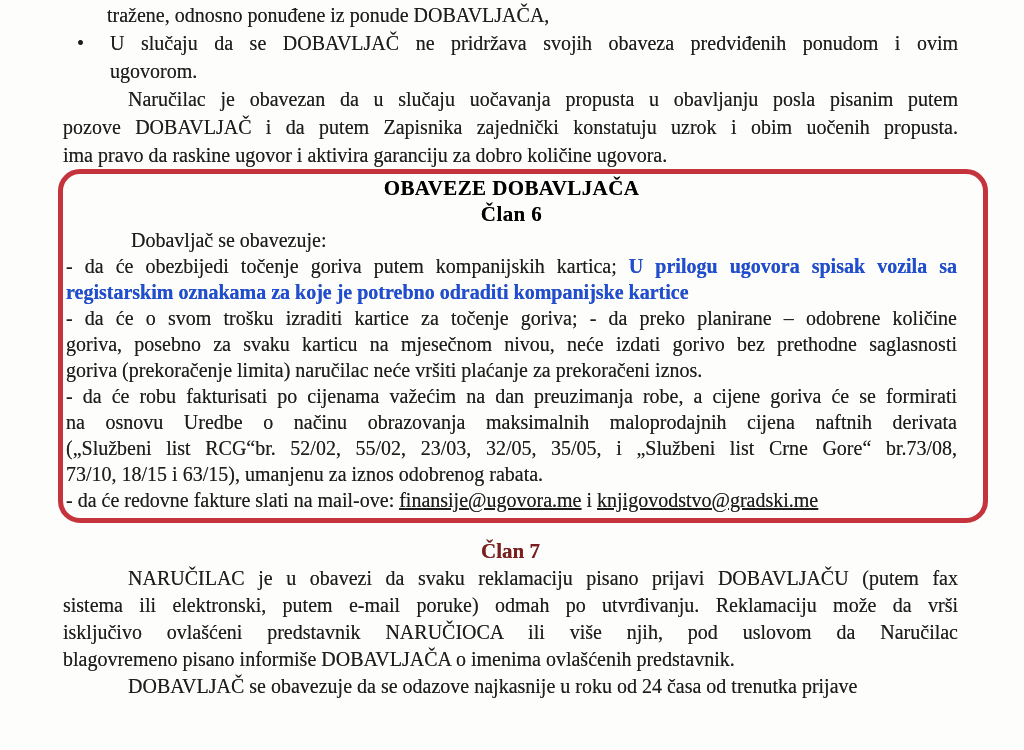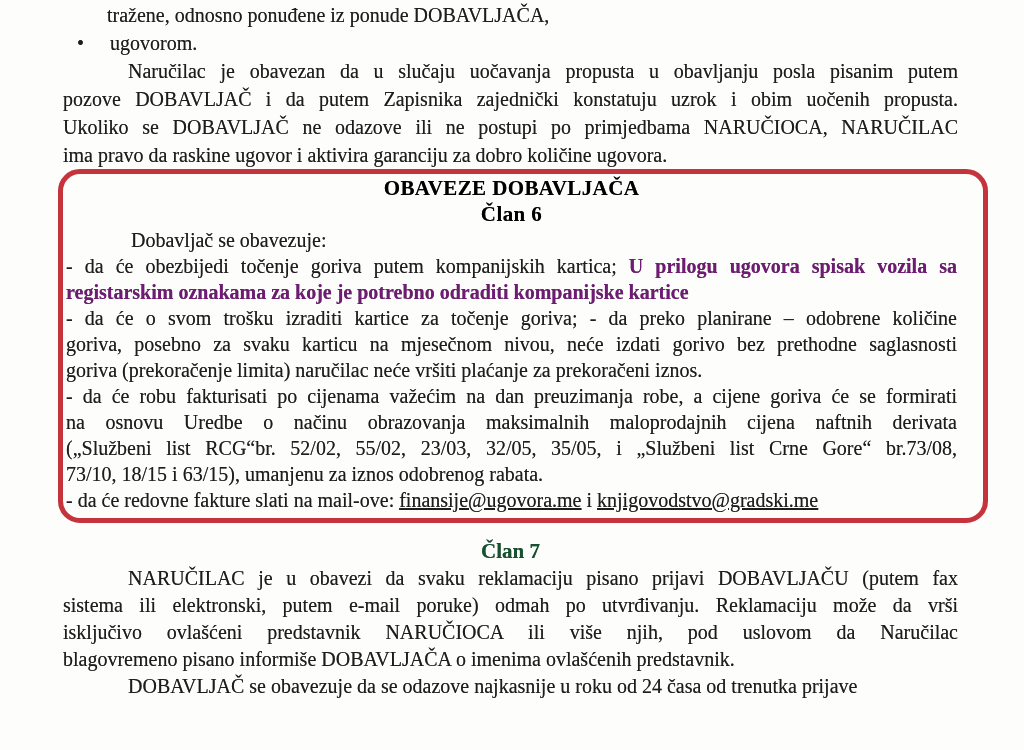--- a/index.html
+++ b/index.html
@@ -29,46 +29,46 @@
     margin: 0 -30px 0 -5px;
     padding: 1px 26px 5px 3px;
   }
   .redbox .line { line-height: 26px; }
   .box-title, .box-article {
     text-align: center; font-weight: bold; color: #000;
     font-size: 21px; line-height: 26px; letter-spacing: 0.4px;
   }
   .lead-line { text-indent: 65px; line-height: 26px; }
   .sec7-heading {
-    text-align: center; font-weight: bold; color: #14532d;
+    text-align: center; font-weight: bold; color: #7f1d1d;
     font-size: 21px; line-height: 27px; margin-top: 15px;
   }
   .sec7 .line { line-height: 27px; }
   .closing-line { text-indent: 65px; line-height: 27px; text-align: left; }
-  .b { font-weight: bold; color: #701a75; }
+  .b { font-weight: bold; color: #1d4ed8; }
   a.u, .u { text-decoration: underline; color: inherit; cursor: pointer; }
 </style>
 </head>
 <body>
 
 <div class="page">
 
   <div class="carryover">tražene, odnosno ponuđene iz ponude DOBAVLJAČA,</div>
 
   <div class="bullet-row">
     <div class="bullet-mark">•</div>
     <div class="bullet-body">
+        <div class="line first">U slučaju da se DOBAVLJAČ ne pridržava svojih obaveza predviđenih ponudom i ovim</div>
         <div class="line last">ugovorom.</div>
       </div>
   </div>
 
   <div class="indent">
       <div class="line first">Naručilac je obavezan da u slučaju uočavanja propusta u obavljanju posla pisanim putem</div>
       <div class="line">pozove DOBAVLJAČ i da putem Zapisnika zajednički konstatuju uzrok i obim uočenih propusta.</div>
-      <div class="line">Ukoliko se DOBAVLJAČ ne odazove ili ne postupi po primjedbama NARUČIOCA, NARUČILAC</div>
       <div class="line last">ima pravo da raskine ugovor i aktivira garanciju za dobro količine ugovora.</div>
     </div>
 
   <div class="redbox" style="border-color: rgb(197, 52, 60); border-radius: 22px;">
     <div class="box-title">OBAVEZE DOBAVLJAČA</div>
     <div class="box-article">Član 6</div>
     <div class="lead-line">Dobavljač se obavezuje:</div>
 
     <div>
       <div class="line first"><span>- da će obezbijedi točenje goriva putem kompanijskih kartica; </span><span class="b">U prilogu ugovora spisak vozila sa</span></div>

